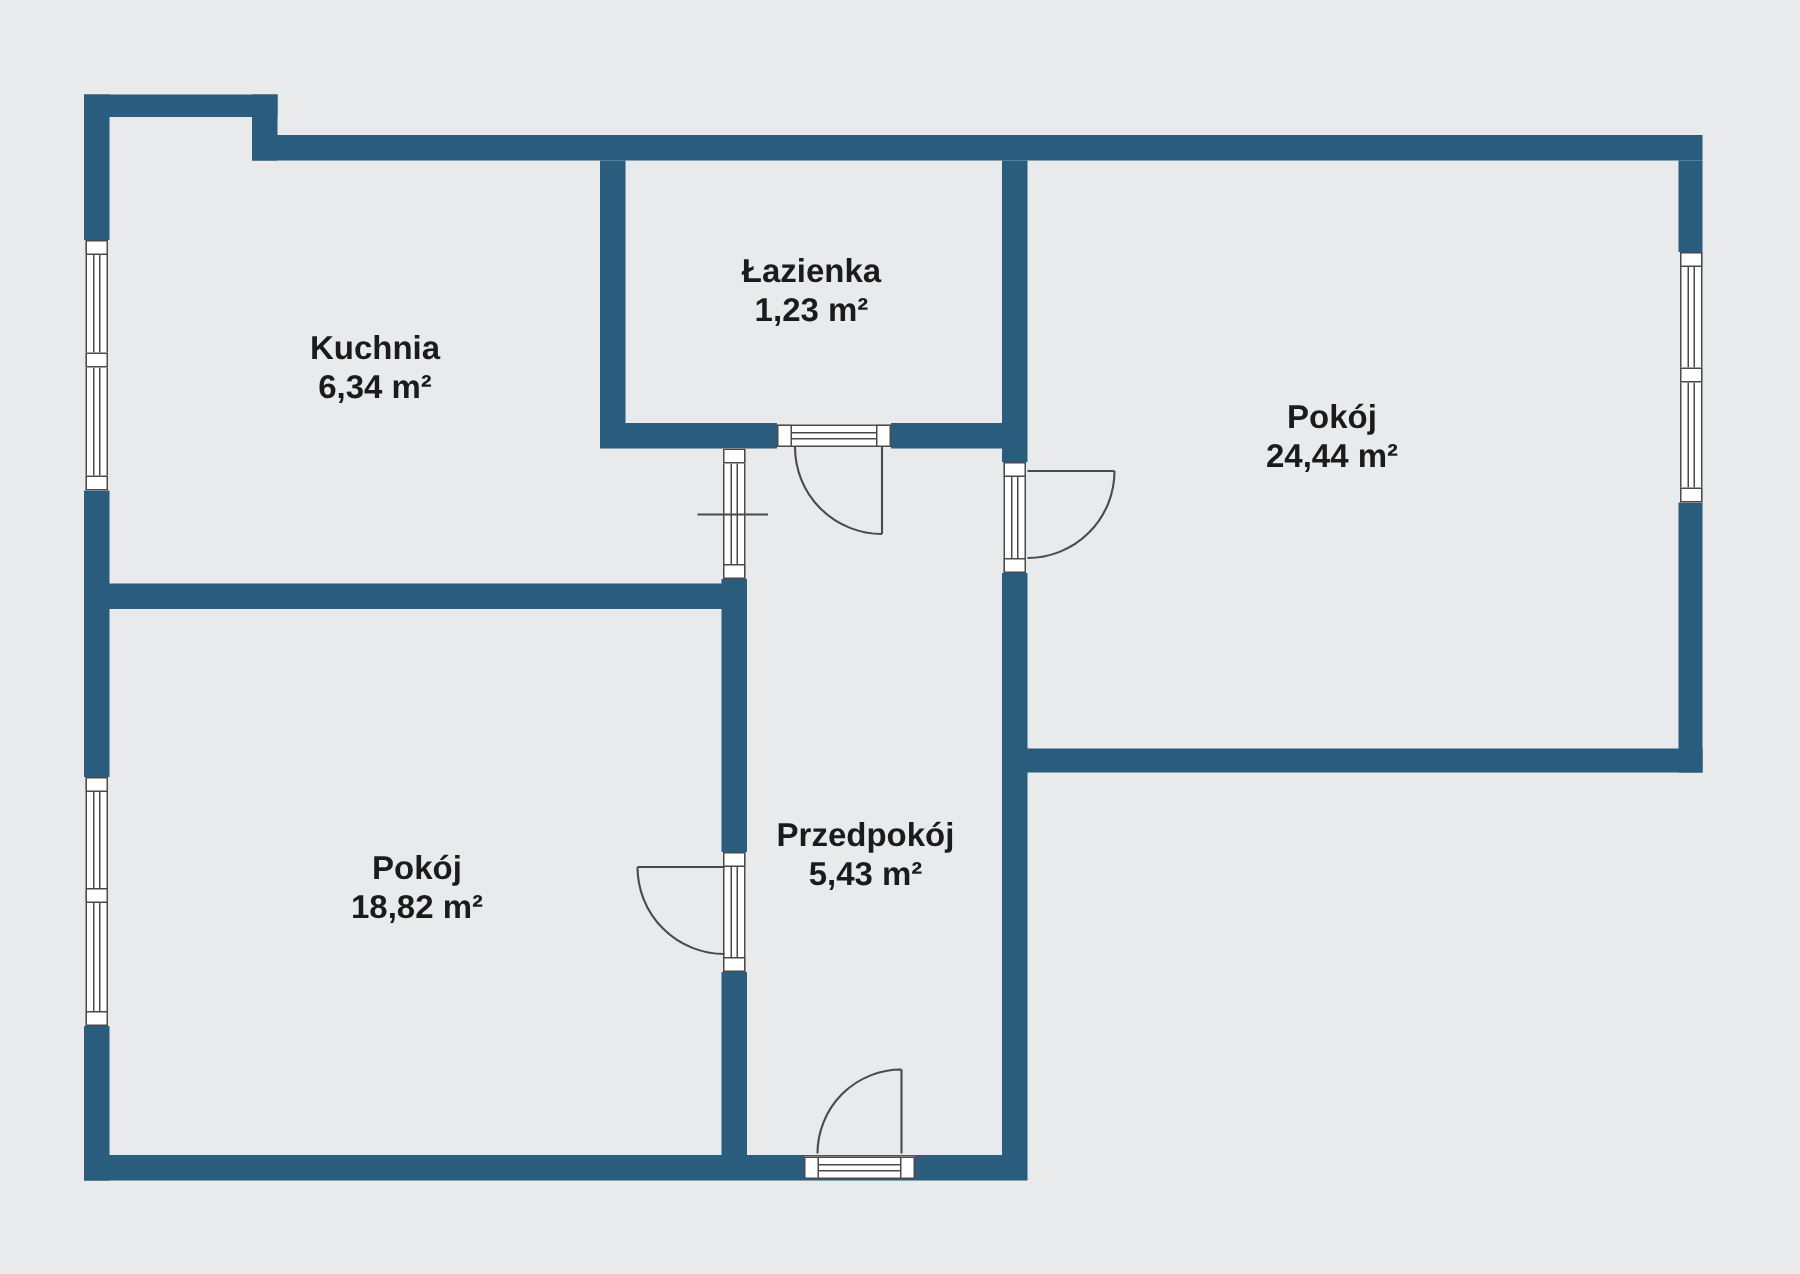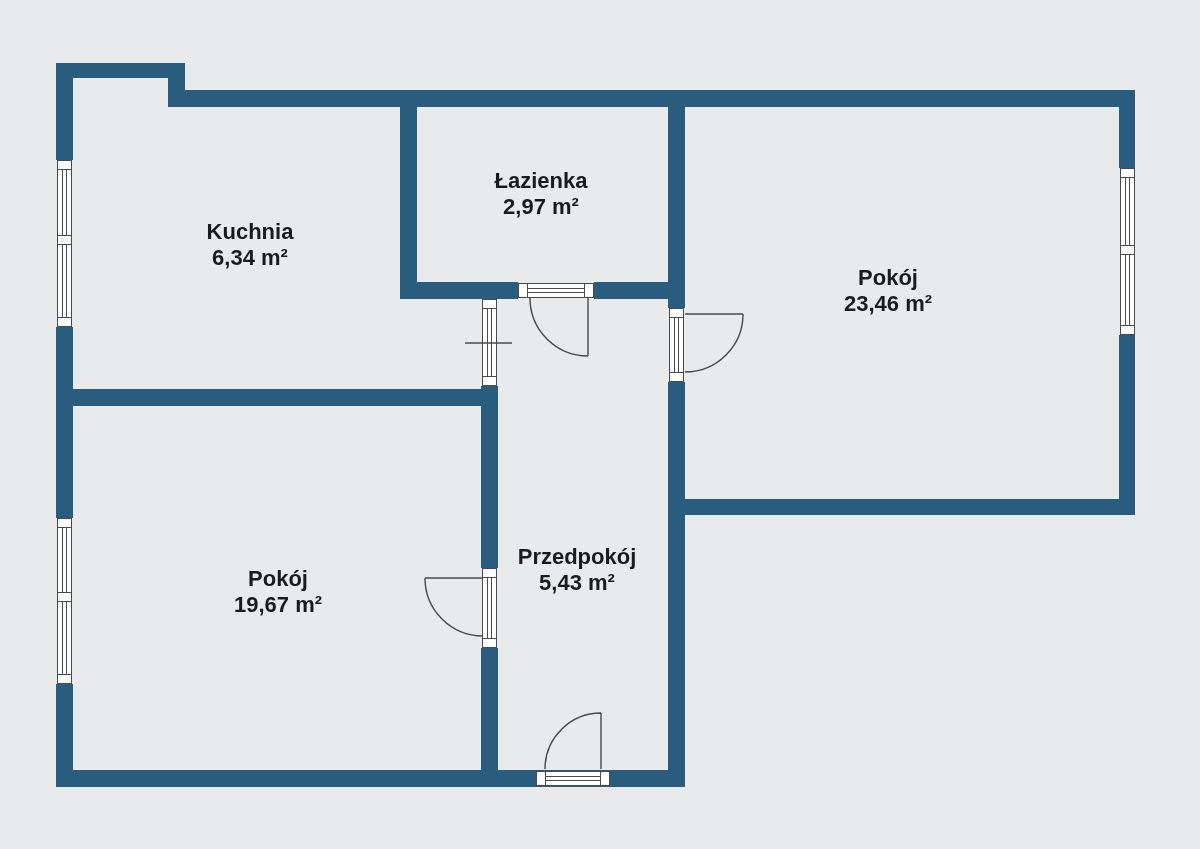--- a/index.html
+++ b/index.html
@@ -128,28 +128,28 @@
     <path d="M601,769 L601,713 M601,713 A56,56 0 0 0 545,769"></path>
     <path d="M465,343 L512,343"></path>
   </svg>
 
   <div class="room-label" style="left:250px;top:245px">
     <div>Kuchnia</div>
     <div>6,34 m²</div>
   </div>
   <div class="room-label" style="left:541px;top:194px">
     <div>Łazienka</div>
-    <div>2,97 m²</div>
+    <div>1,23 m²</div>
   </div>
   <div class="room-label" style="left:888px;top:291px">
     <div>Pokój</div>
-    <div>23,46 m²</div>
+    <div>24,44 m²</div>
   </div>
   <div class="room-label" style="left:577px;top:570px">
     <div>Przedpokój</div>
     <div>5,43 m²</div>
   </div>
   <div class="room-label" style="left:278px;top:592px">
     <div>Pokój</div>
-    <div>19,67 m²</div>
+    <div>18,82 m²</div>
   </div>
 
 </div>
 
 </body></html>

